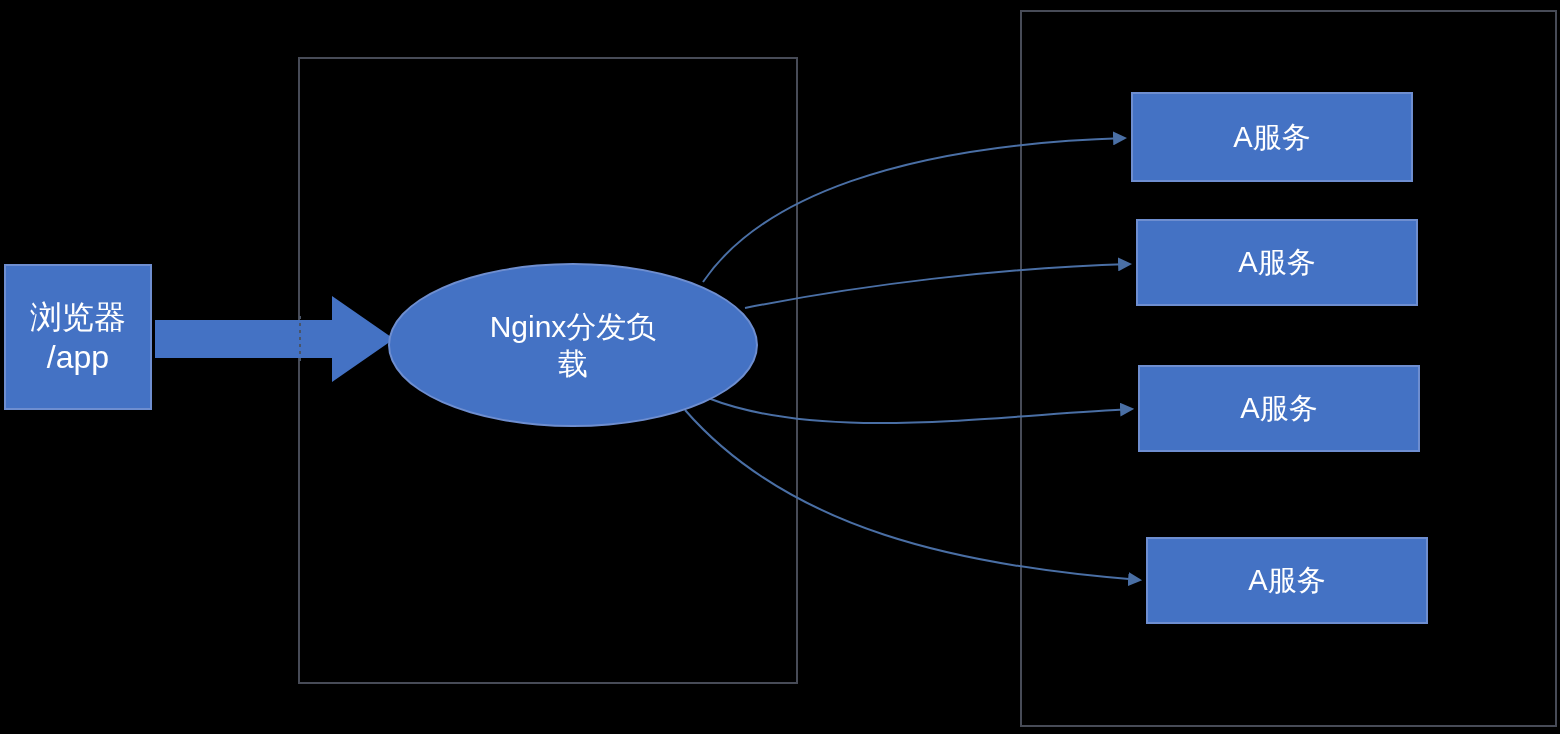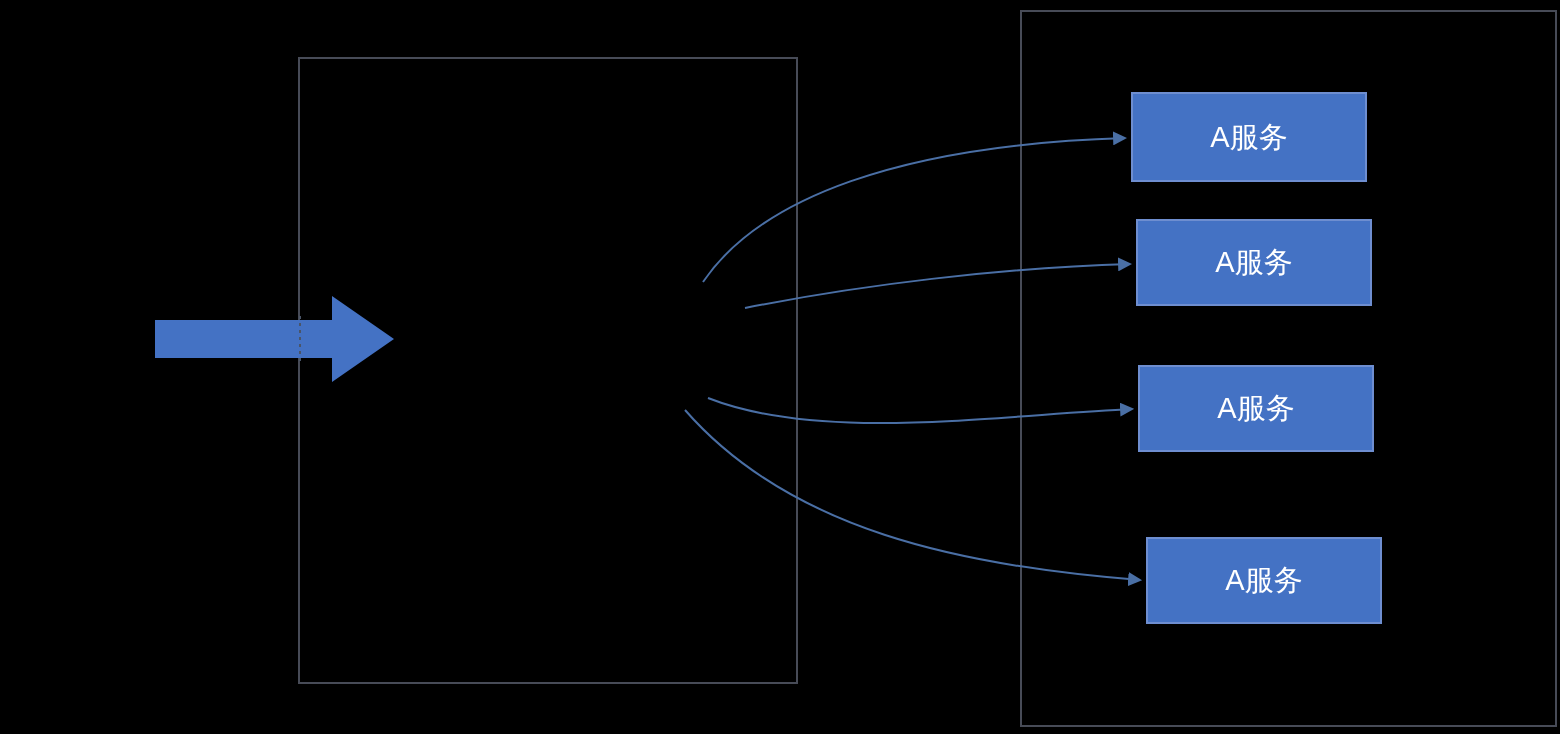--- a/index.html
+++ b/index.html
@@ -50,21 +50,21 @@
     width: 148px; height: 146px;
     font-size: 32px;
   }
   .lb-ellipse {
     left: 388px; top: 263px;
     width: 370px; height: 164px;
     border-radius: 50%;
     font-size: 30px;
   }
   .server-box {
-    width: 236px;
+    width: 282px;
     font-size: 29px;
     text-align: center;
   }
   .server-1 { left: 1131px; top: 92px;  height: 90px; }
   .server-2 { left: 1136px; top: 219px; height: 87px; }
   .server-3 { left: 1138px; top: 365px; height: 87px; }
   .server-4 { left: 1146px; top: 537px; height: 87px; }
 
   .shape span:empty { display: none; }
 </style>
@@ -86,21 +86,29 @@
     <polygon points="155,320 332,320 332,296 394,339 332,382 332,358 155,358" fill="#4472c4"></polygon>
 
     <line x1="300" y1="316" x2="300" y2="362" stroke="#4a5568" stroke-width="2" stroke-dasharray="3 4"></line>
 
     <path d="M 703 282 C 760 198, 900 145, 1125 138" fill="none" stroke="#4a6fa5" stroke-width="2" marker-end="url(#arrowhead)"></path>
     <path d="M 745 308 C 860 285, 1000 268, 1130 264" fill="none" stroke="#4a6fa5" stroke-width="2" marker-end="url(#arrowhead)"></path>
     <path d="M 708 398 C 820 442, 990 416, 1132 409" fill="none" stroke="#4a6fa5" stroke-width="2" marker-end="url(#arrowhead)"></path>
     <path d="M 685 410 C 790 530, 960 566, 1140 580" fill="none" stroke="#4a6fa5" stroke-width="2" marker-end="url(#arrowhead)"></path>
   </svg>
 
+  <div class="shape client-box">
+    <span>浏览器</span>
+    <span>/app</span>
+  </div>
 
+  <div class="shape lb-ellipse">
+    <span>Nginx分发负</span>
+    <span>载</span>
+  </div>
 
   <div class="shape server-box server-1">
     <span>A服务</span>
   </div>
   <div class="shape server-box server-2">
     <span>A服务</span>
 
   </div>
   <div class="shape server-box server-3">
     <span>A服务</span>

